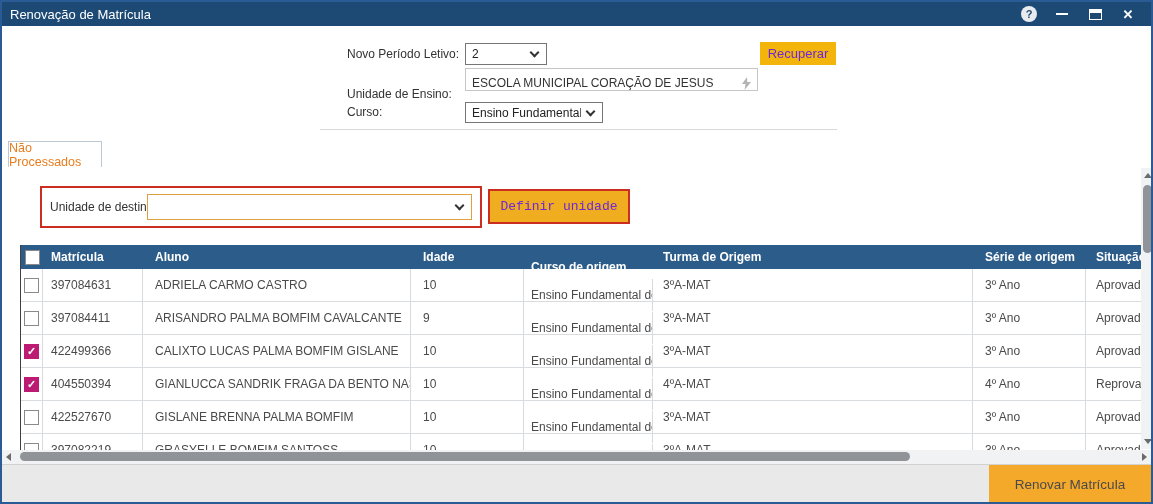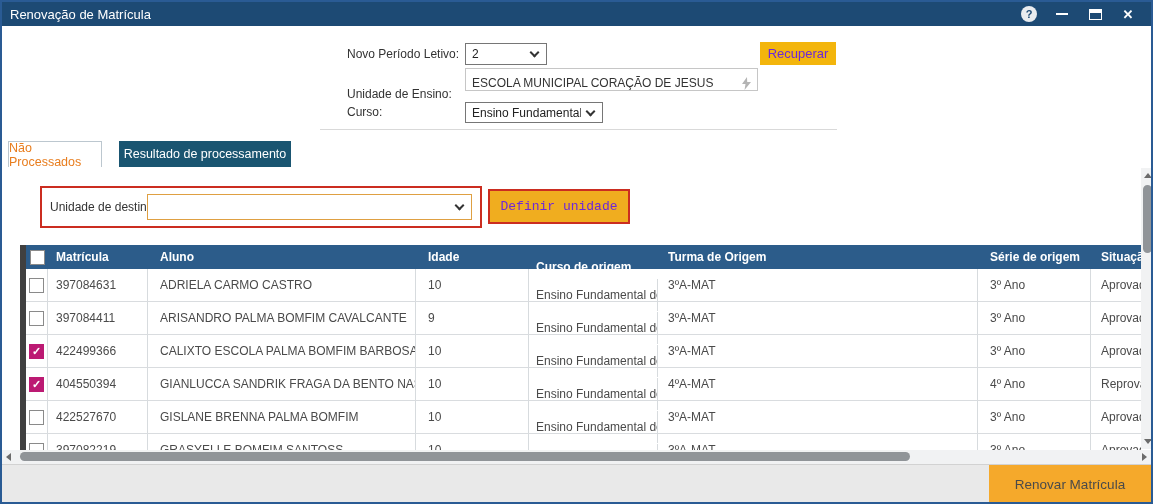--- a/index.html
+++ b/index.html
@@ -46,21 +46,21 @@
   .red-box { position:absolute; left:38px; top:184px; width:442px; height:42px;
              border:2px solid var(--highlight_red,#cb2d20); display:flex; align-items:center; }
   .dest-label { font-size:12px; color:#333; margin-left:8px; white-space:nowrap; }
   .dest-select { position:absolute; left:105px; top:6px; right:8px; height:26px; border:1px solid #dfa042;
                  background:#fff; display:flex; align-items:center; font-size:12px; padding:0 6px; cursor:pointer; }
   .btn-define { left:486px; top:187px; width:142px; height:35px;
                 background:var(--define_btn_bg,#f0ad1f); border:2px solid var(--highlight_red,#cb2d20);font-family:Liberation Mono, monospace; }
 
   
   .tablewrap { position:absolute; left:18px; top:243px; width:1121px; height:205px;
-               overflow:hidden; border-left:6px solid #404040; }
+               overflow:hidden; border-left:1px solid #404040; }
   .thead, .trow { display:flex; width:1200px; }
   .thead { height:24px; background:var(--table_header_bg,#2c5c8a); color:#fff;
            font-size:12px; font-weight:bold; align-items:center; }
   .trow { height:33px; background:#fff; border-bottom:1px solid #d9dcdf; align-items:center;
           font-size:12px; color:#4a4a4a; }
   .td, .th { height:100%; display:flex; align-items:center; overflow:hidden; white-space:nowrap; flex:none; }
   .td { border-right:1px solid #d7dbde; }
   .c-check { width:22px; justify-content:center; }
   .c-mat   { width:100px; padding-left:8px; }
   .c-aluno { width:268px; padding-left:12px; }
@@ -130,21 +130,20 @@
 
   <span class="flabel" style="left:345px; top:103px;">Curso:</span>
   <div class="select" style="left:463px; top:100px; width:138px; height:21px;">
     <span class="val">Ensino Fundamental d</span>
     <span class="chev"></span>
   </div>
 
   <div class="sep" style="left:318px; top:127px; width:517px; height:1px;"></div>
 
   <div class="tab tab-active" style="left:6px; width:94px;">Não Processados</div>
-  <div class="tab tab-inactive" style="left:117px; width:172px;">Resultado de processamento</div>
 
   <div class="red-box">
     <span class="dest-label">Unidade de destino:</span>
     <div class="dest-select">
       <span class="val" style="flex:1;"></span>
       <span class="chev"></span>
     </div>
   </div>
   <button class="btn btn-define">Definir unidade</button>
 
@@ -186,21 +185,21 @@
       <div class="td c-turma">3ºA-MAT</div>
       <div class="td c-serie">3º Ano</div>
       <div class="td c-sit">Aprovado</div>
     </div>
 
     <div class="trow">
       <div class="td c-check">
             <span class="cb checked"></span>
           </div>
       <div class="td c-mat">422499366</div>
-      <div class="td c-aluno">CALIXTO ESCOLA PALMA BOMFIM BARBOSA</div>
+      <div class="td c-aluno">CALIXTO LUCAS PALMA BOMFIM GISLANE</div>
       <div class="td c-idade">10</div>
       <div class="td c-curso">Ensino Fundamental de 9 anos</div>
       <div class="td c-turma">3ºA-MAT</div>
       <div class="td c-serie">3º Ano</div>
       <div class="td c-sit">Aprovado</div>
     </div>
 
     <div class="trow">
       <div class="td c-check">
             <span class="cb checked"></span>

